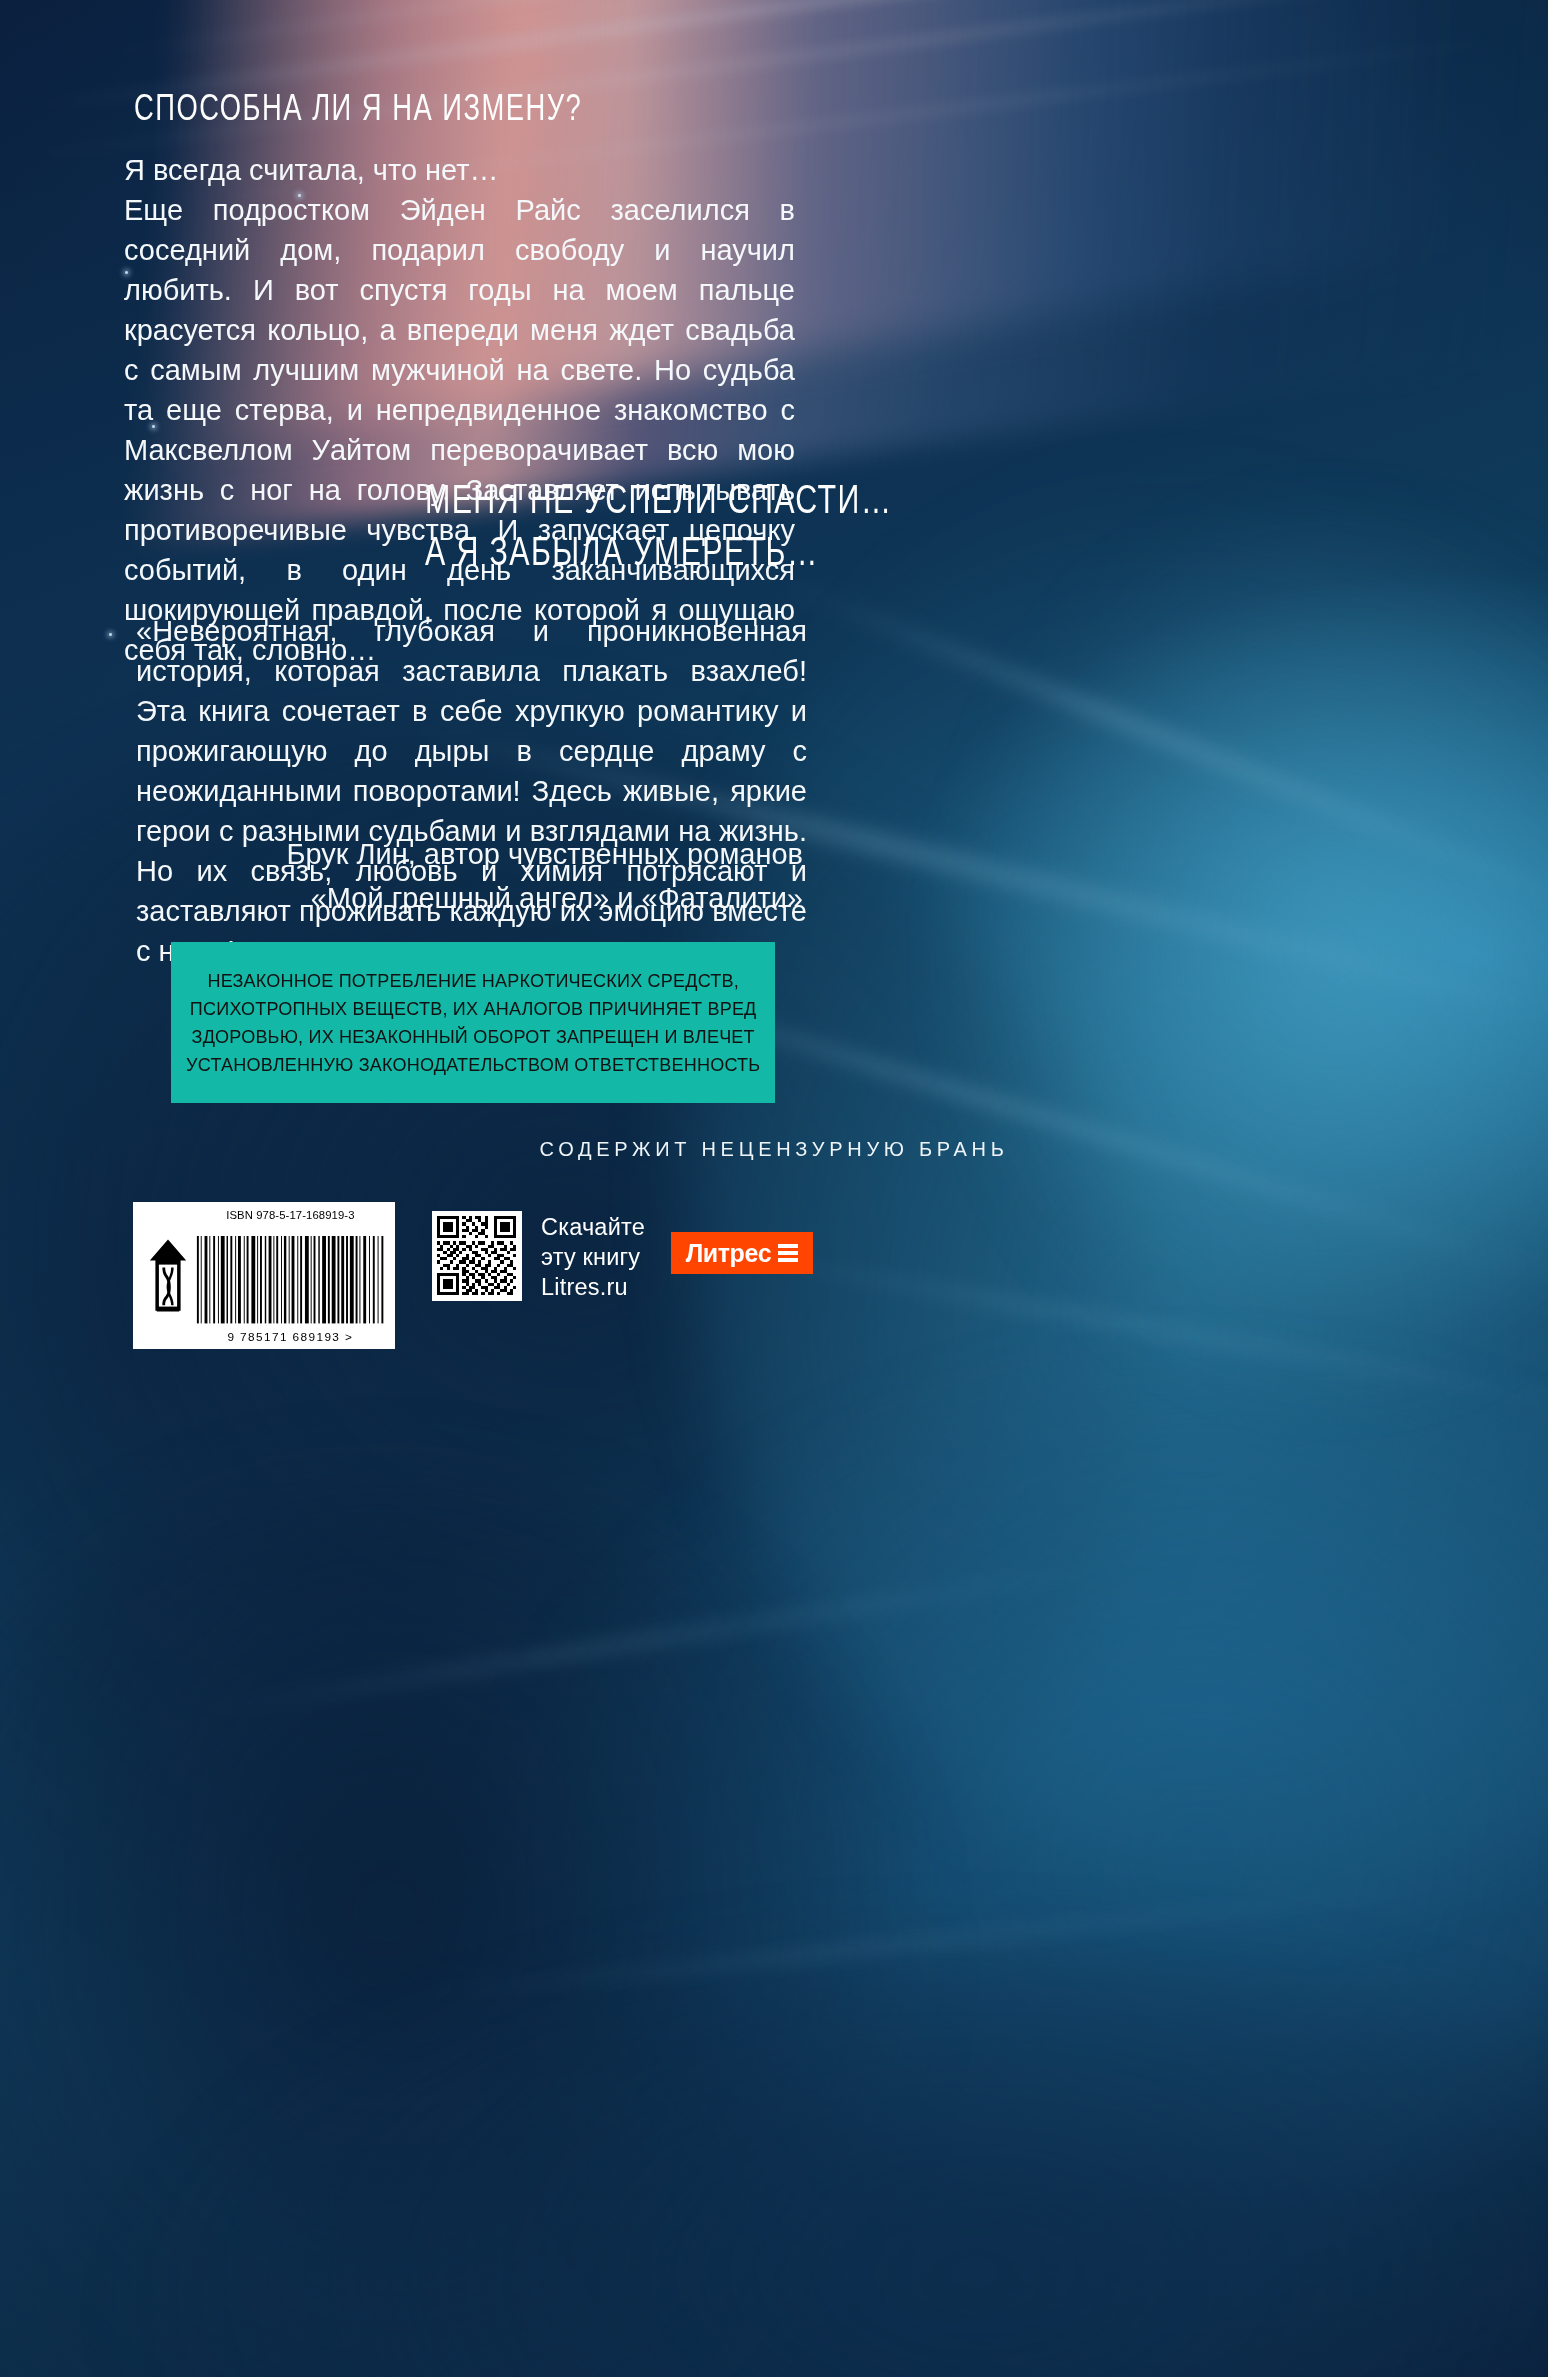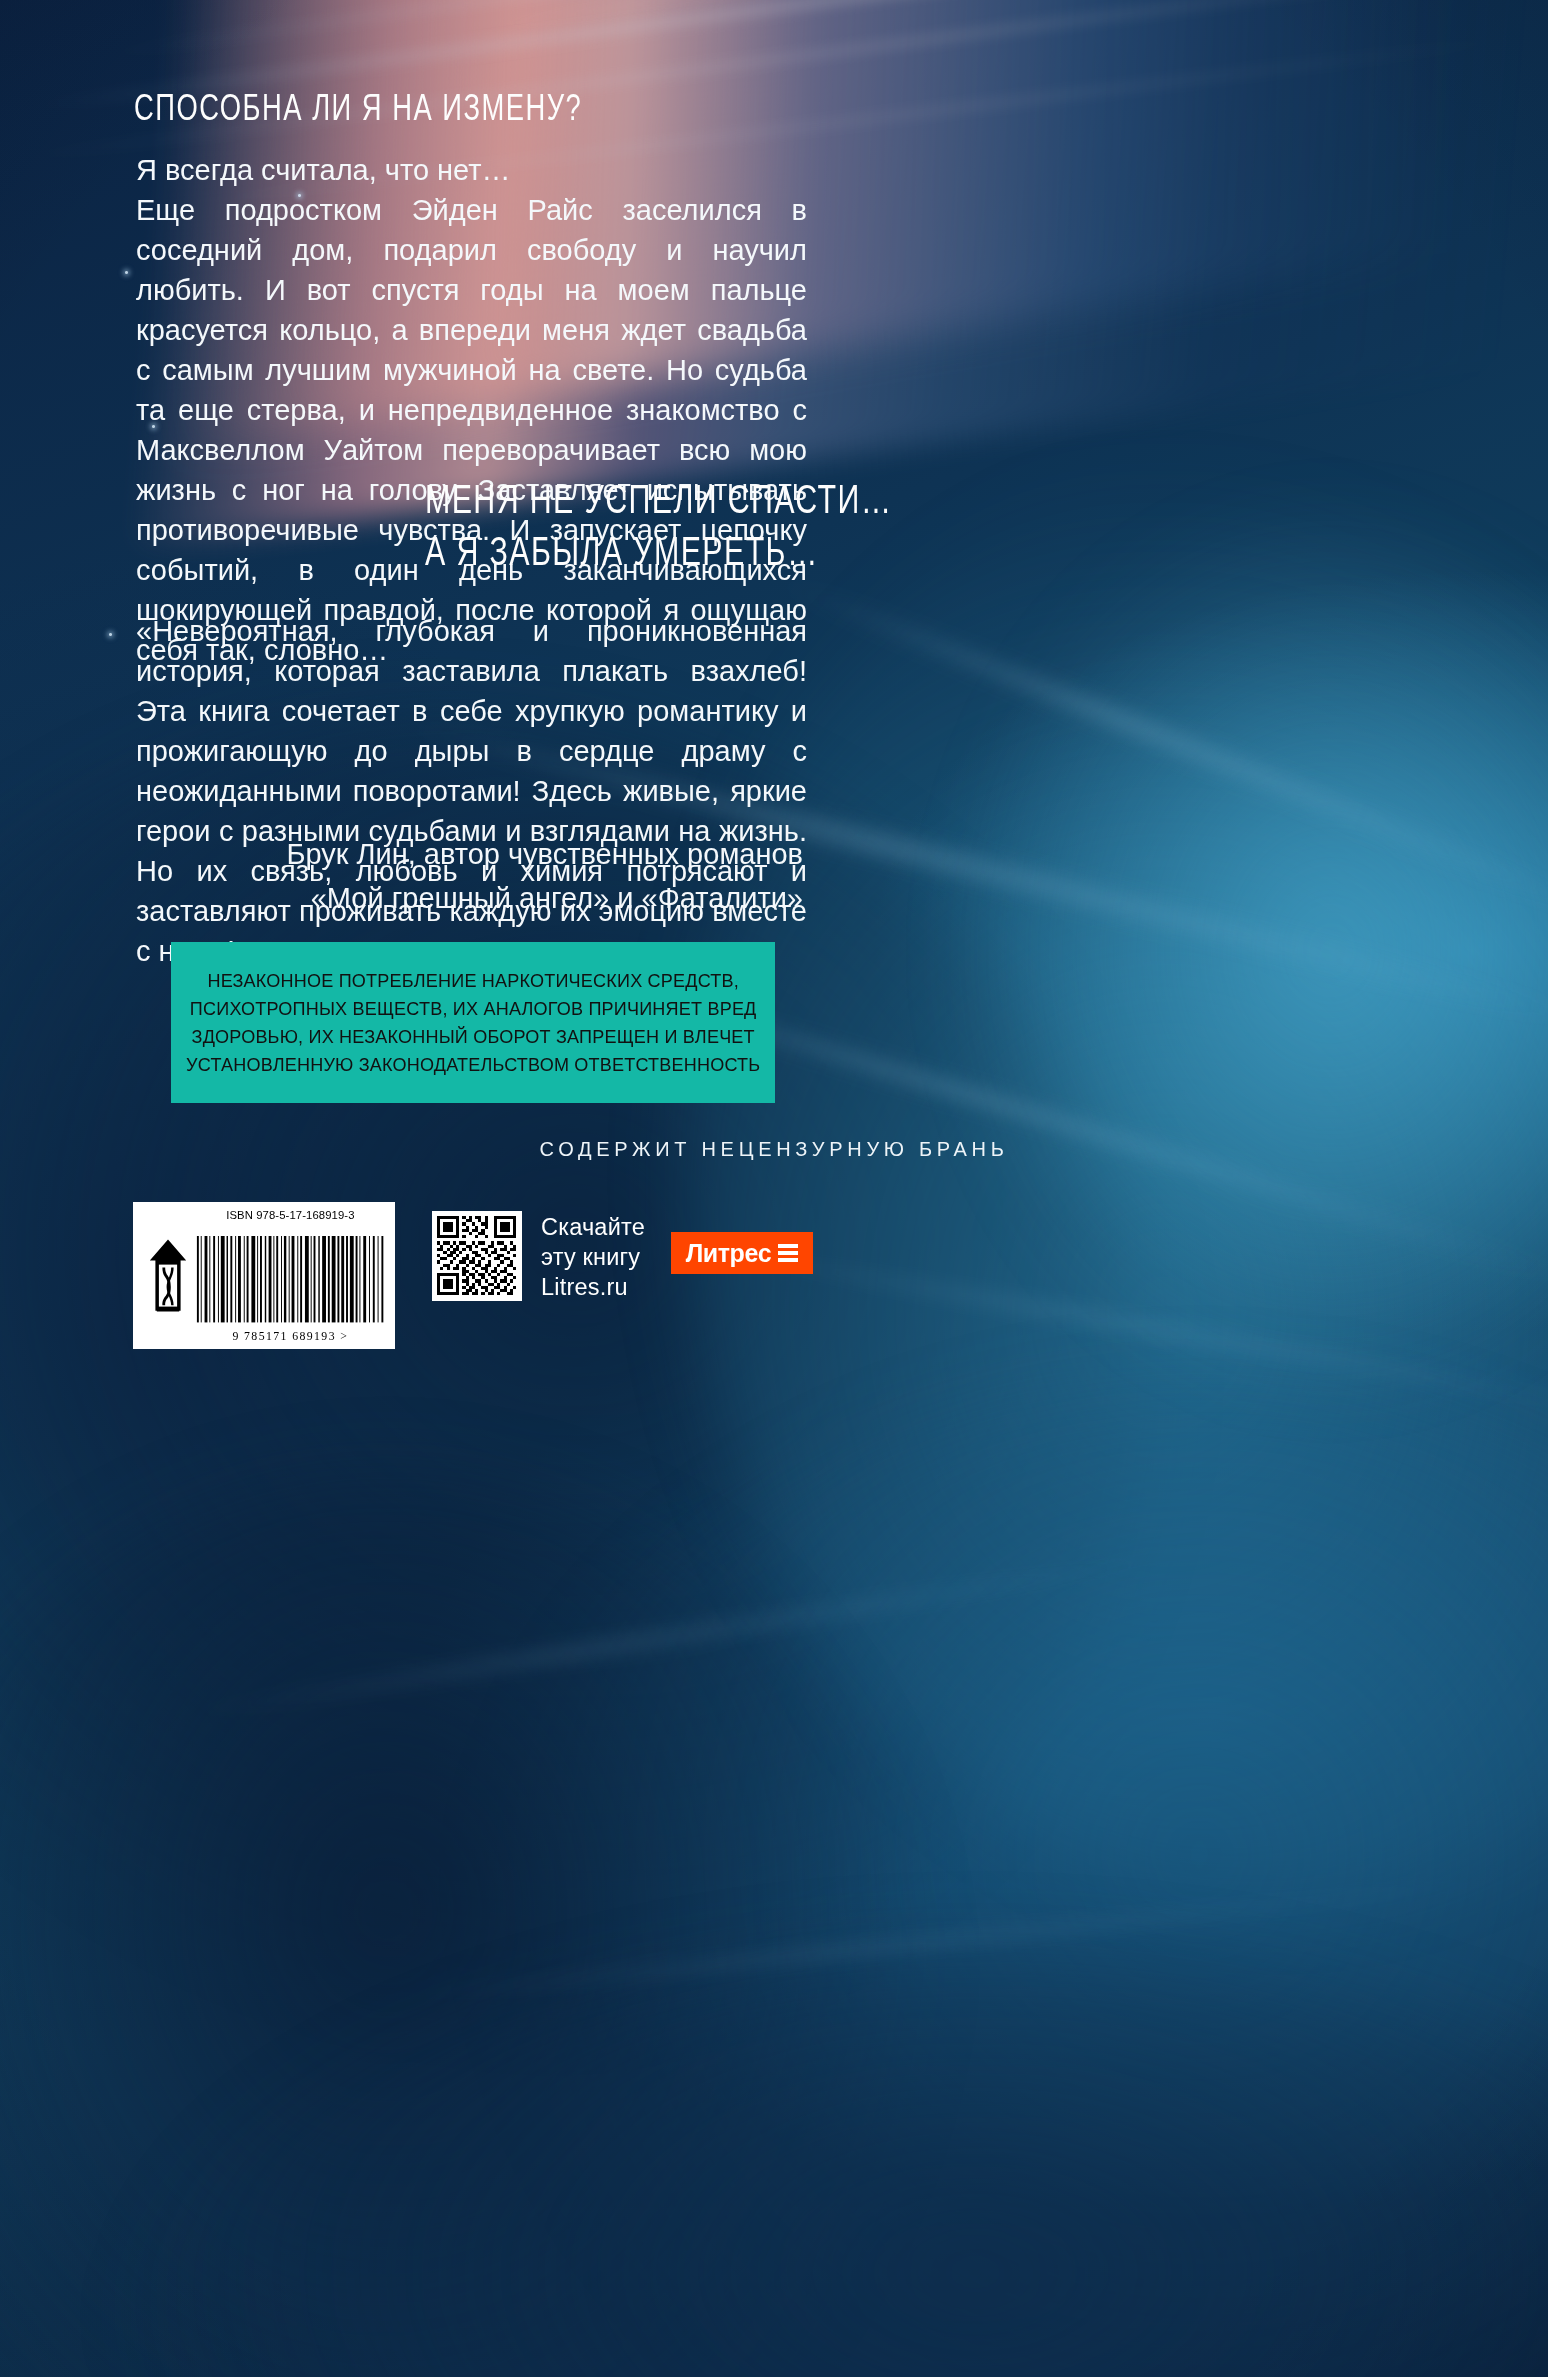--- a/index.html
+++ b/index.html
@@ -145,21 +145,21 @@
     font-weight: 400;
     letter-spacing: 2px;
     transform: scaleX(0.74);
     transform-origin: left center;
     white-space: nowrap;
     color: #fdfdfd;
   }
 
   .blurb {
     position: absolute;
-    left: 136px;
+    left: 124px;
     top: 150px;
     width: 671px;
     font-size: 29px;
     line-height: 40px;
     font-weight: 400;
     color: #f4f8fb;
     text-align: justify;
     text-justify: inter-word;
   }
   .blurb p { margin: 0; }
@@ -277,21 +277,21 @@
   }
   .bars {
     flex: 1 1 auto;
     display: block;
   }
   .ean-digits {
     font-size: 11.8px;
     color: #000;
     text-align: center;
     letter-spacing: 1.4px;
-    font-family: Liberation Serif, serif;
+    font-family: Liberation Sans, sans-serif;
     margin-top: 6px;
   }
 
   .qr-block {
     position: absolute;
     left: 432px;
     top: 1211px;
     width: 90px;
     height: 90px;
     background: #fff;

